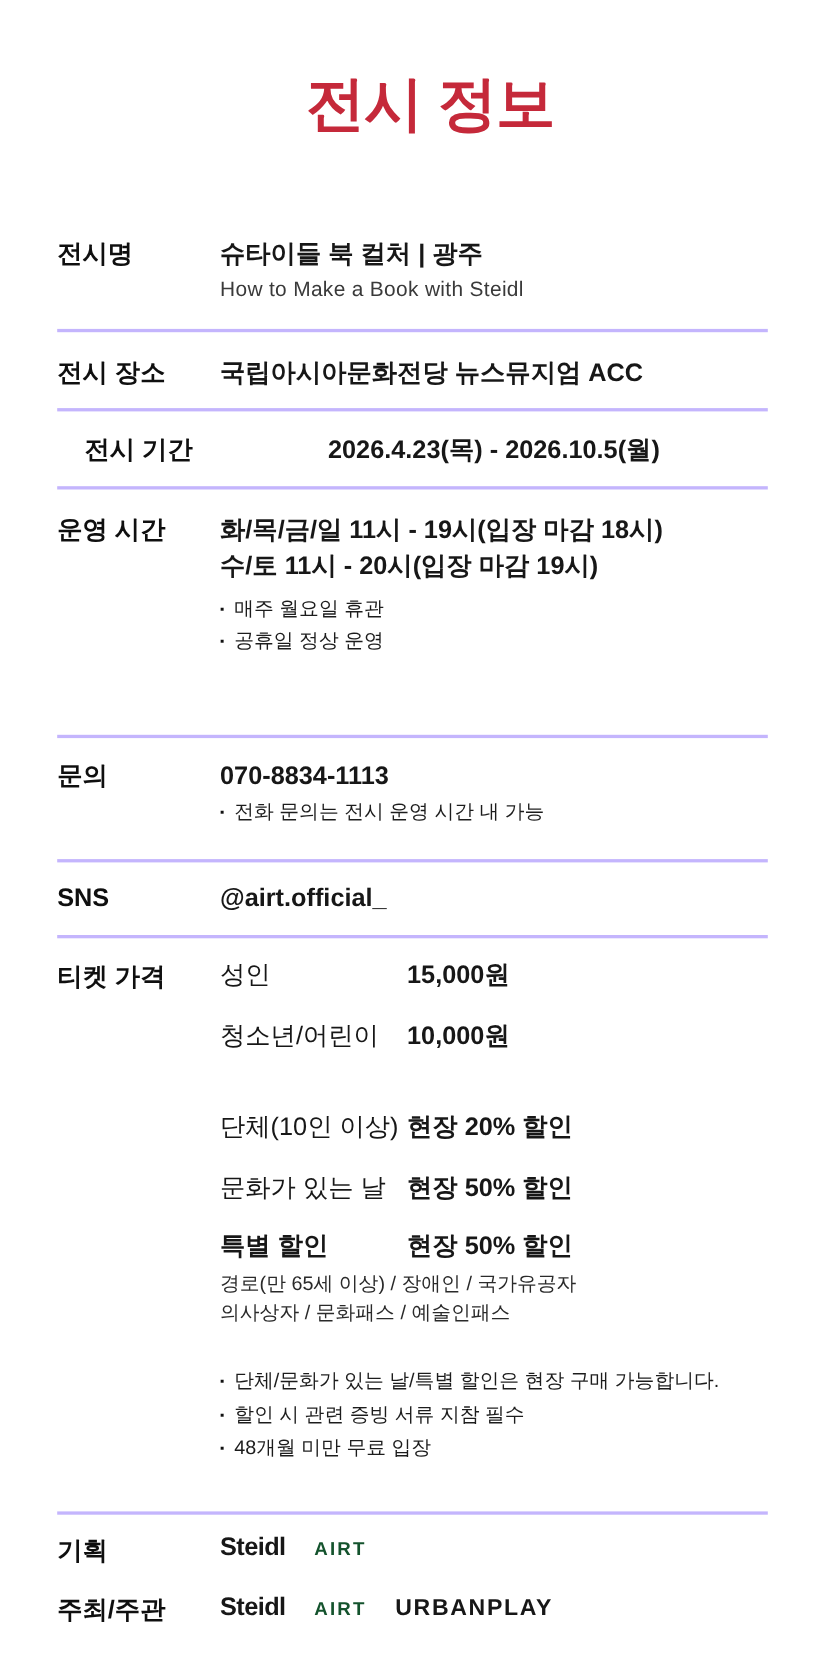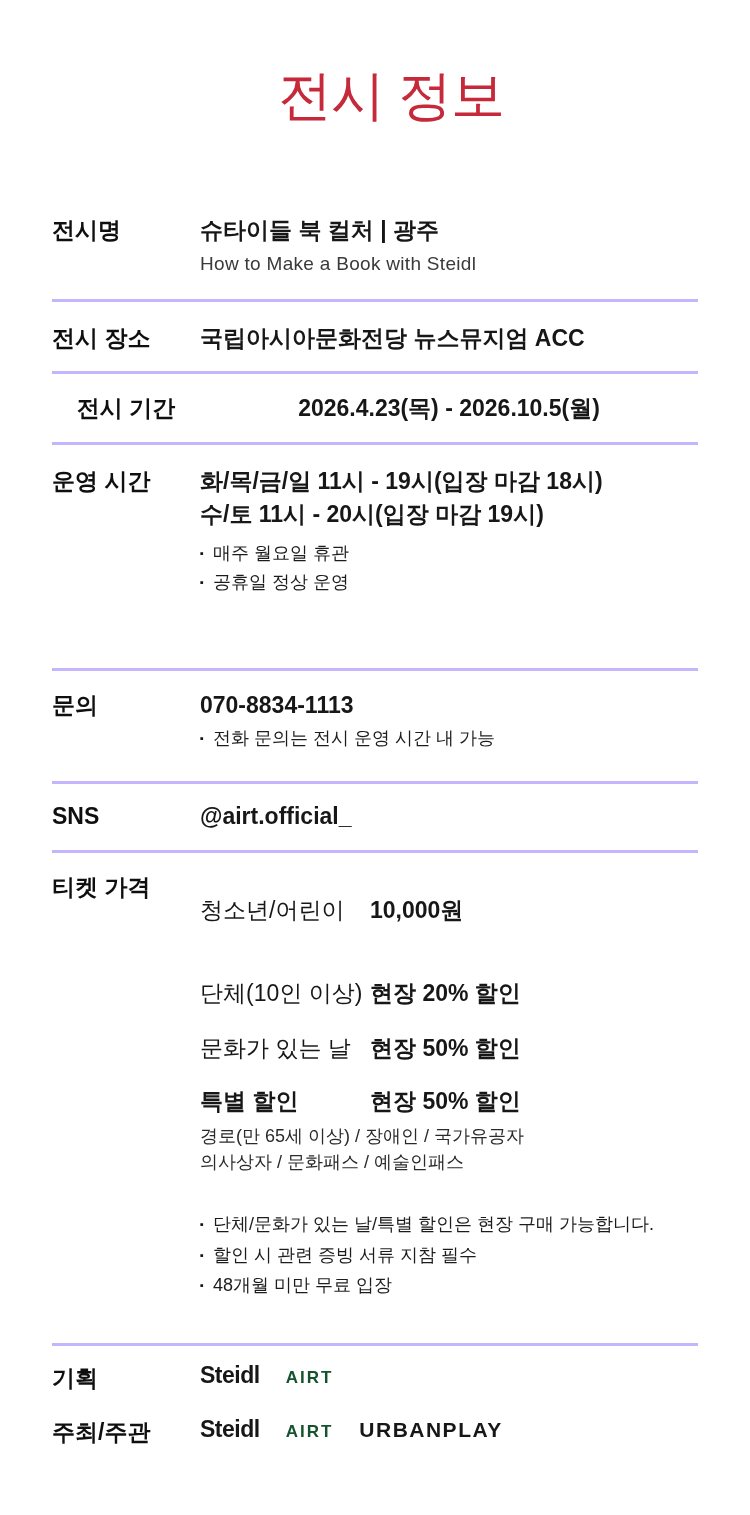--- a/index.html
+++ b/index.html
@@ -1,20 +1,20 @@
 <!DOCTYPE html>
 <html><head>
 <meta charset="utf-8">
 <style>
   * { margin:0; padding:0; box-sizing:border-box; }
   html,body { background:#ffffff; }
   body { font-family:"Liberation Sans","DejaVu Sans",sans-serif; color:#111; }
   .page { width:750px; height:1515px; margin:0 auto; background:#fff; overflow:hidden; }
 
-  .title { margin-top:64px; text-align:center; font-size:54px; font-weight:400;
+  .title { margin-top:64px; text-align:center; font-size:54px; font-weight:700;
            letter-spacing:-1px; color:#C5293A; line-height:1.15;padding-left:32px; }
 
   .content { margin-top:88px; padding:0 52px; }
 
   .row { display:grid; grid-template-columns:148px 1fr; align-items:start; }
   .row.divided { border-bottom:3px solid #c4b5fd; }
 
   .label { font-size:23px; font-weight:700; color:#0f0f0f; line-height:1.4; white-space:nowrap; }
   .value { font-size:23px; font-weight:600; color:#171717; line-height:1.45; }
   .subvalue { font-size:19px; font-weight:400; color:#3a3a3a; line-height:1.35; margin-top:4px; letter-spacing:0.3px; }
@@ -116,20 +116,24 @@
 
     <section class="row divided row-sns">
       <div class="label">SNS</div>
       <div class="value">@airt.official_</div>
     </section>
 
     <section class="row divided row-tickets">
       <div class="label">티켓 가격</div>
       <div>
 
+        <div class="ticket-row tr-adult">
+          <div class="ticket-name">성인</div>
+          <div class="ticket-price">15,000원</div>
+        </div>
 
         <div class="ticket-row tr-youth">
           <div class="ticket-name">청소년/어린이</div>
           <div class="ticket-price">10,000원</div>
         </div>
 
         <div class="ticket-row tr-group">
           <div class="ticket-name">단체(10인 이상)</div>
           <div class="ticket-price">현장 20% 할인</div>
         </div>

